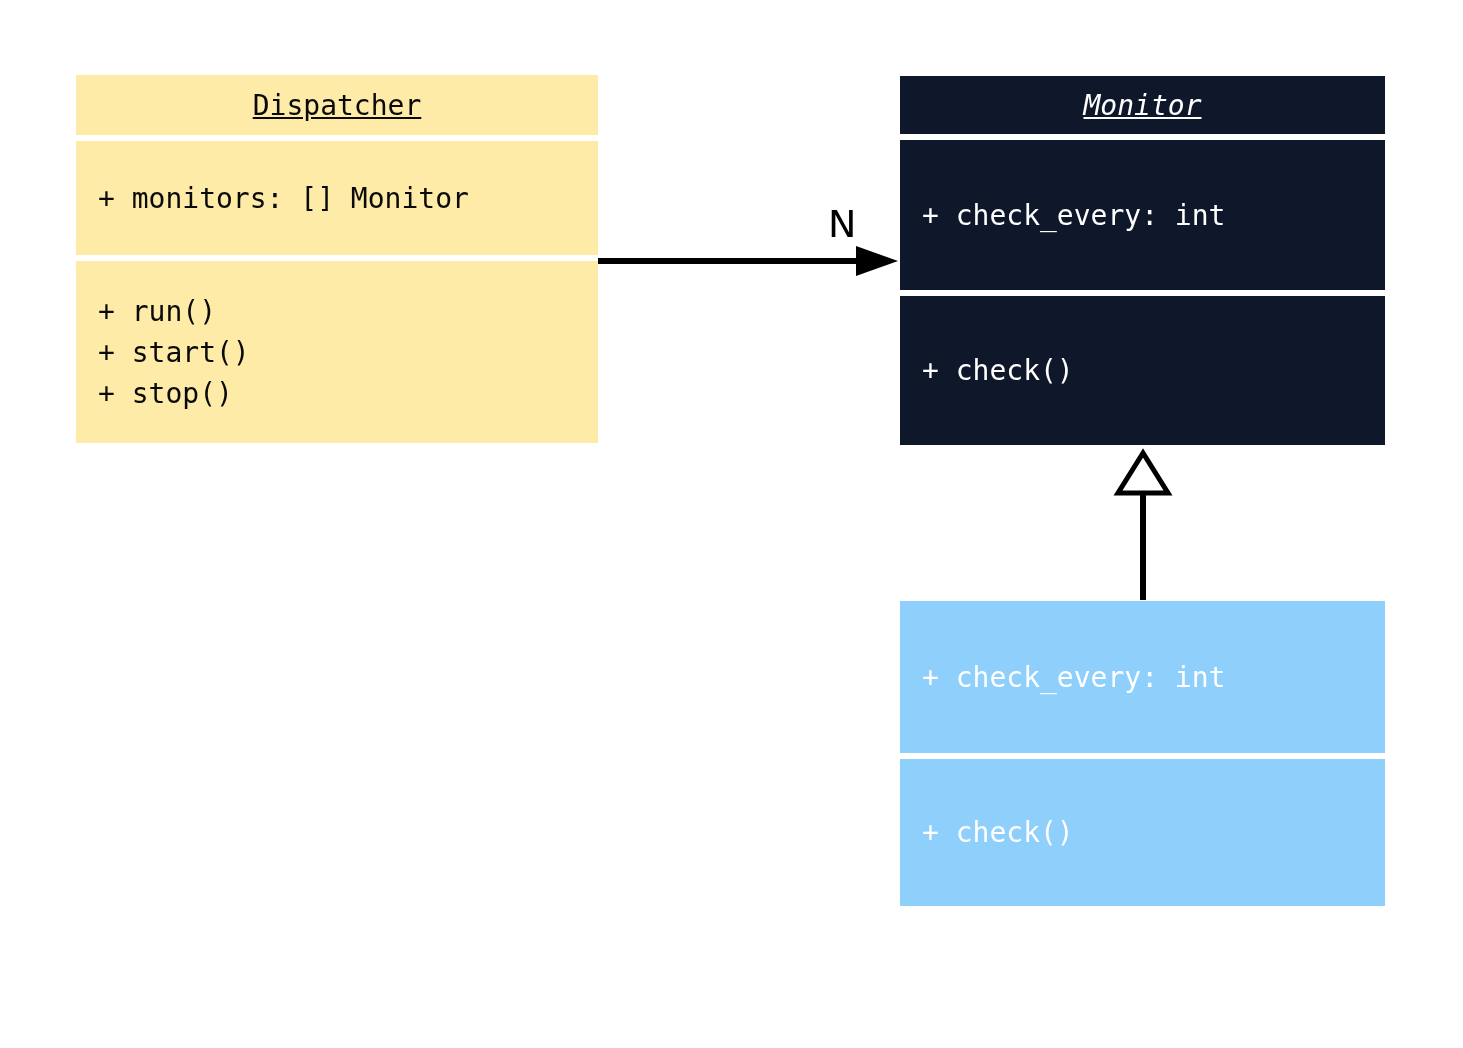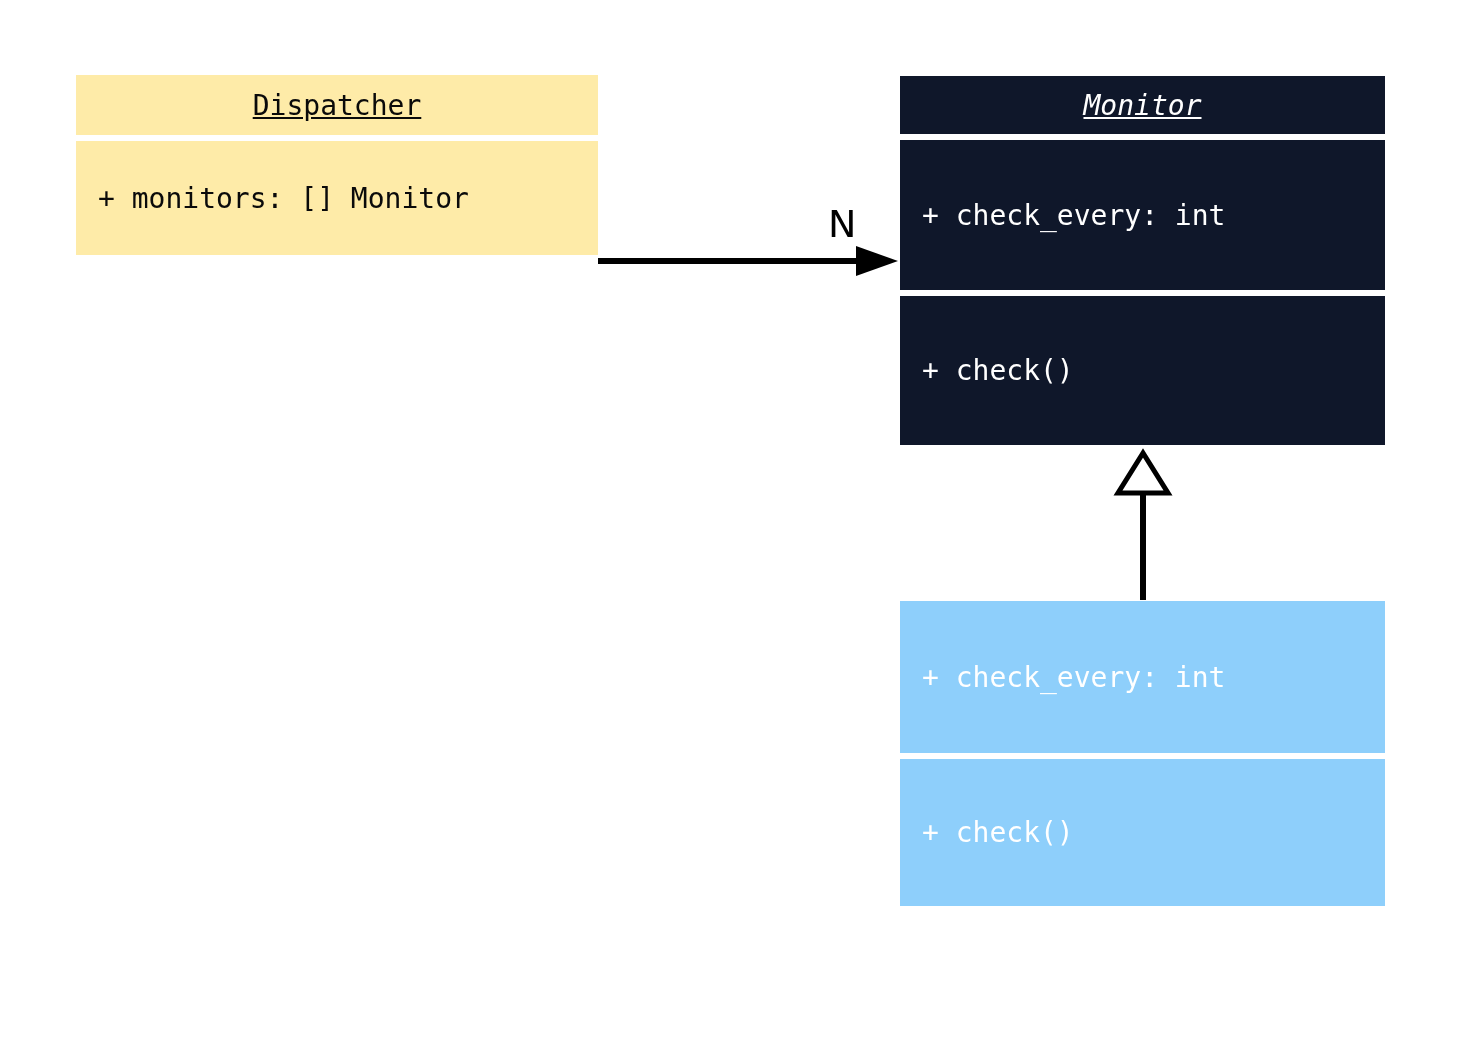--- a/index.html
+++ b/index.html
@@ -77,20 +77,25 @@
 
 <div class="canvas">
 
   <div class="uml-class c-dispatcher">
     <div class="uml-section uml-title">
       <span>Dispatcher</span>
     </div>
     <div class="uml-section uml-members uml-attrs">
       <div>+ monitors: [] Monitor</div>
     </div>
+    <div class="uml-section uml-members uml-methods">
+      <div>+ run()</div>
+      <div>+ start()</div>
+      <div>+ stop()</div>
+    </div>
   </div>
 
   <div class="uml-class c-monitor">
     <div class="uml-section uml-title">
       <span>Monitor</span>
     </div>
     <div class="uml-section uml-members uml-attrs">
       <div>+ check_every: int</div>
     </div>
     <div class="uml-section uml-members uml-methods">

